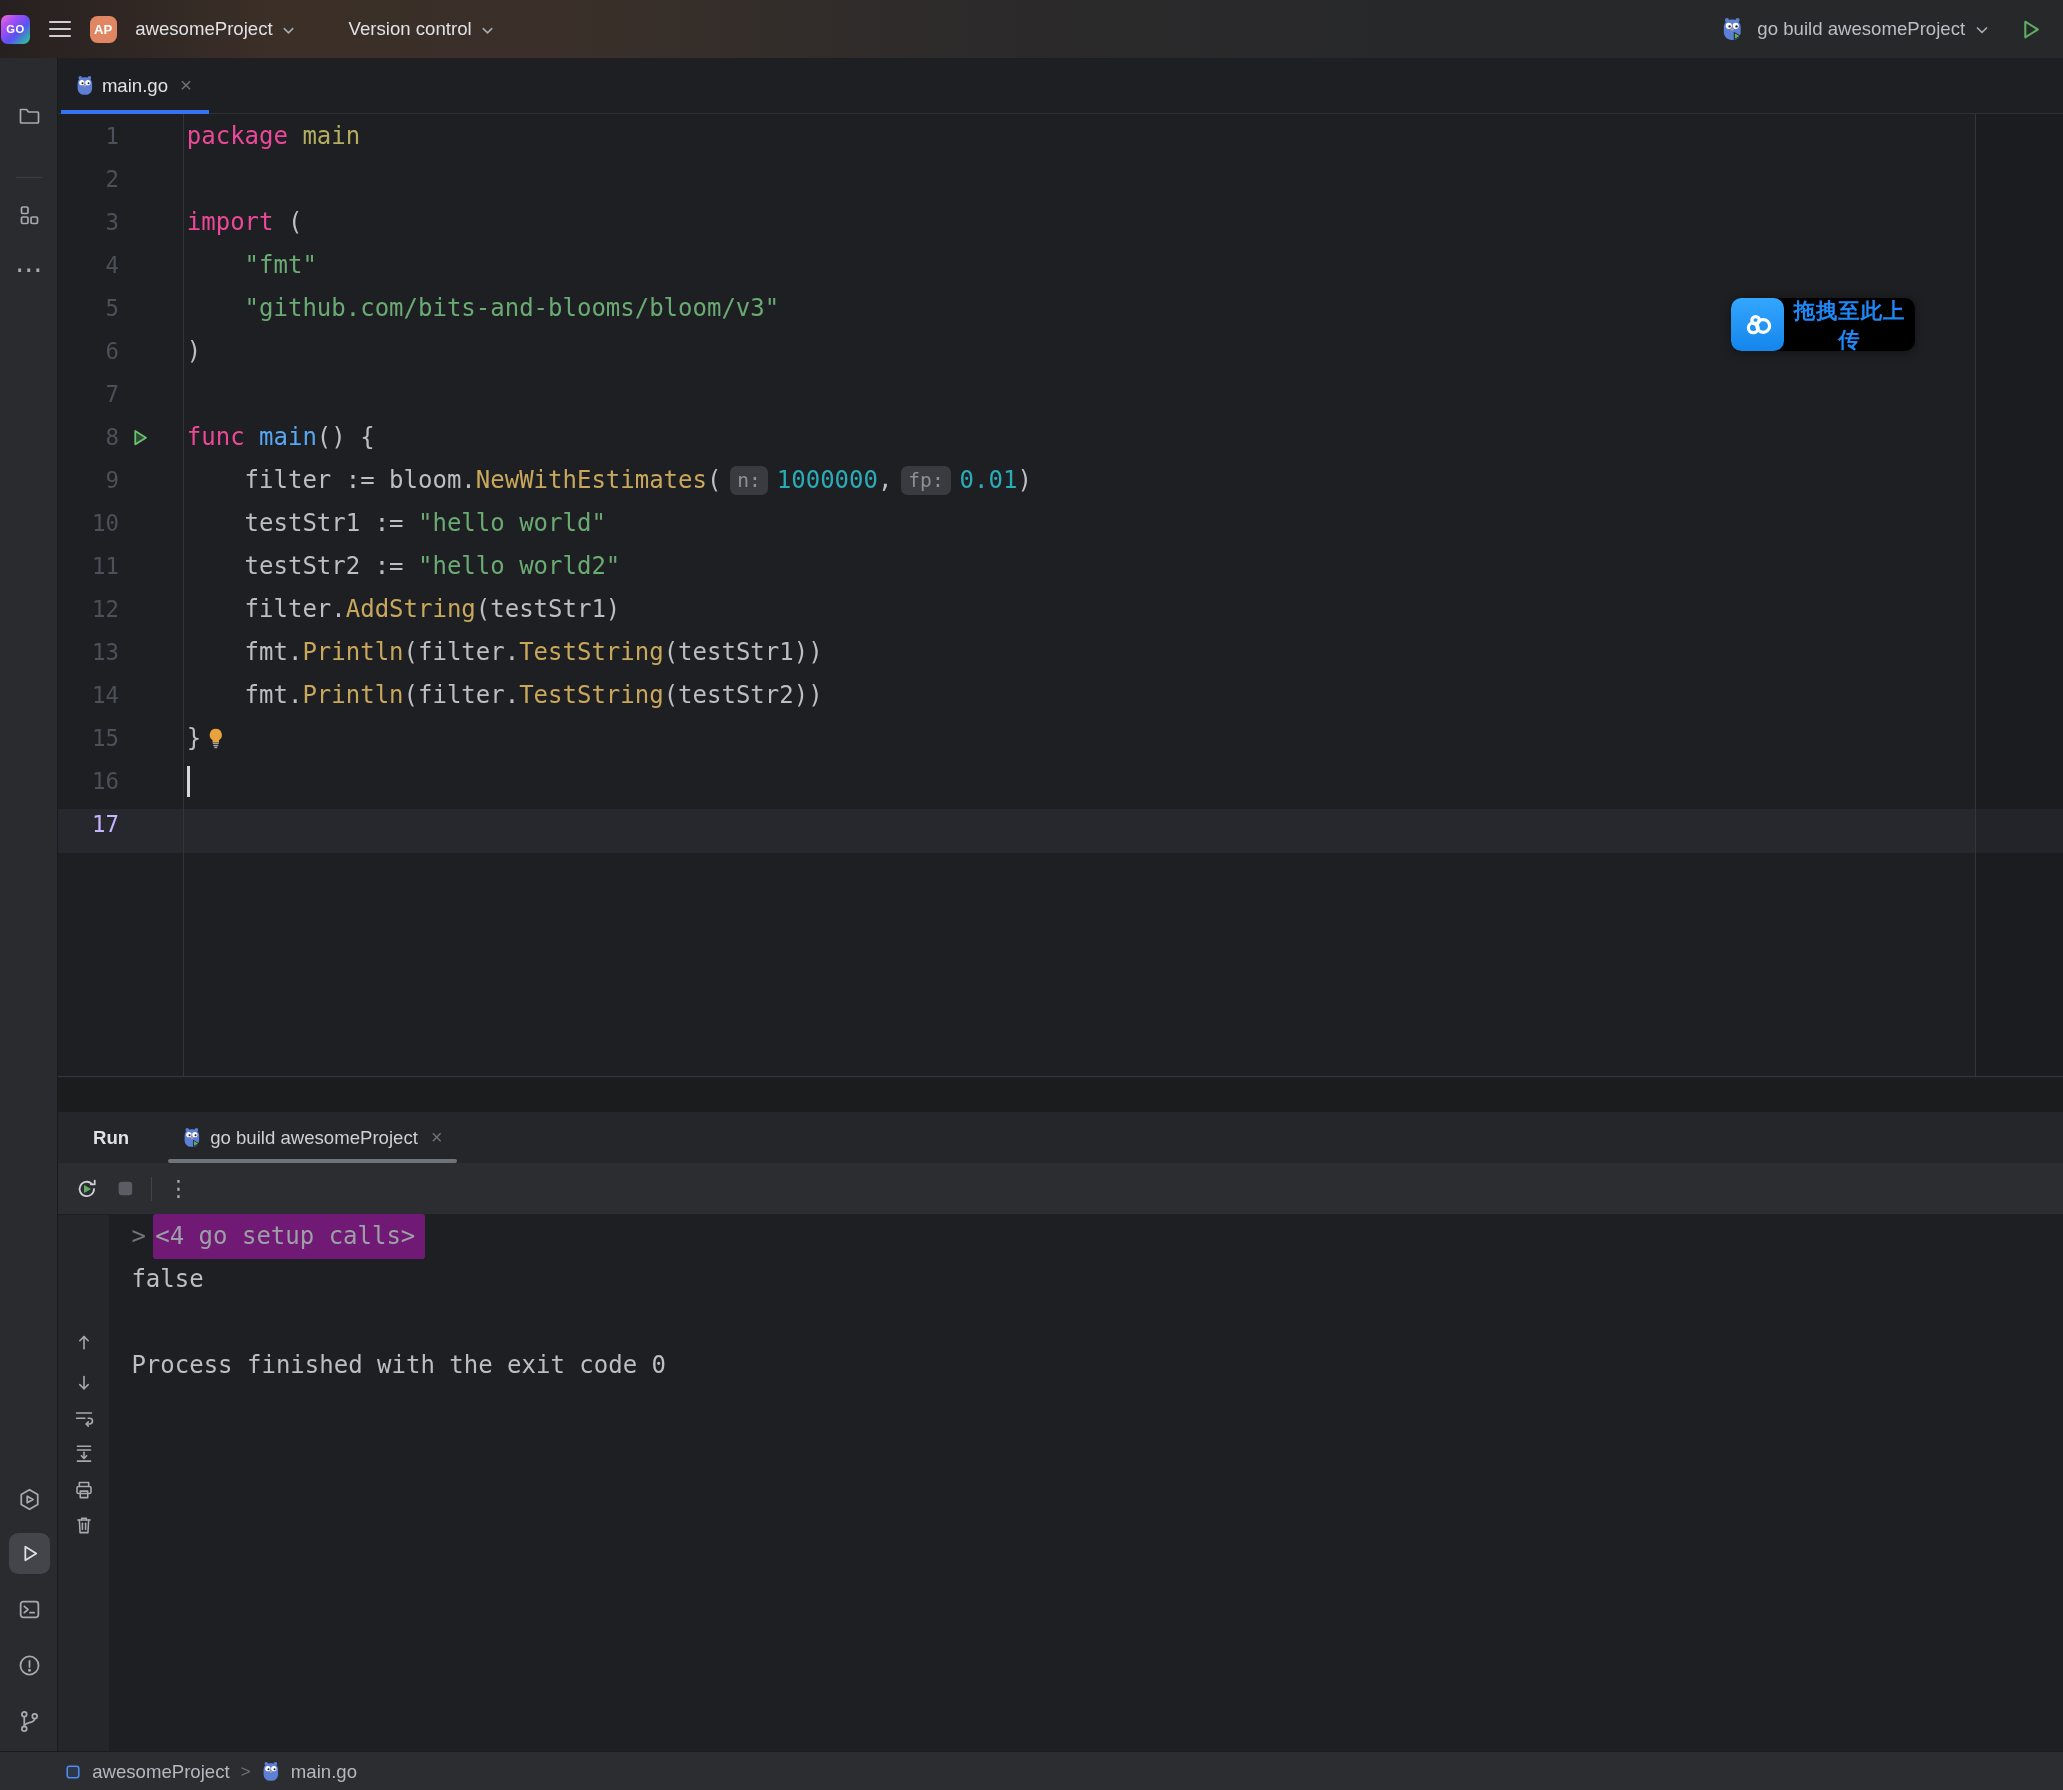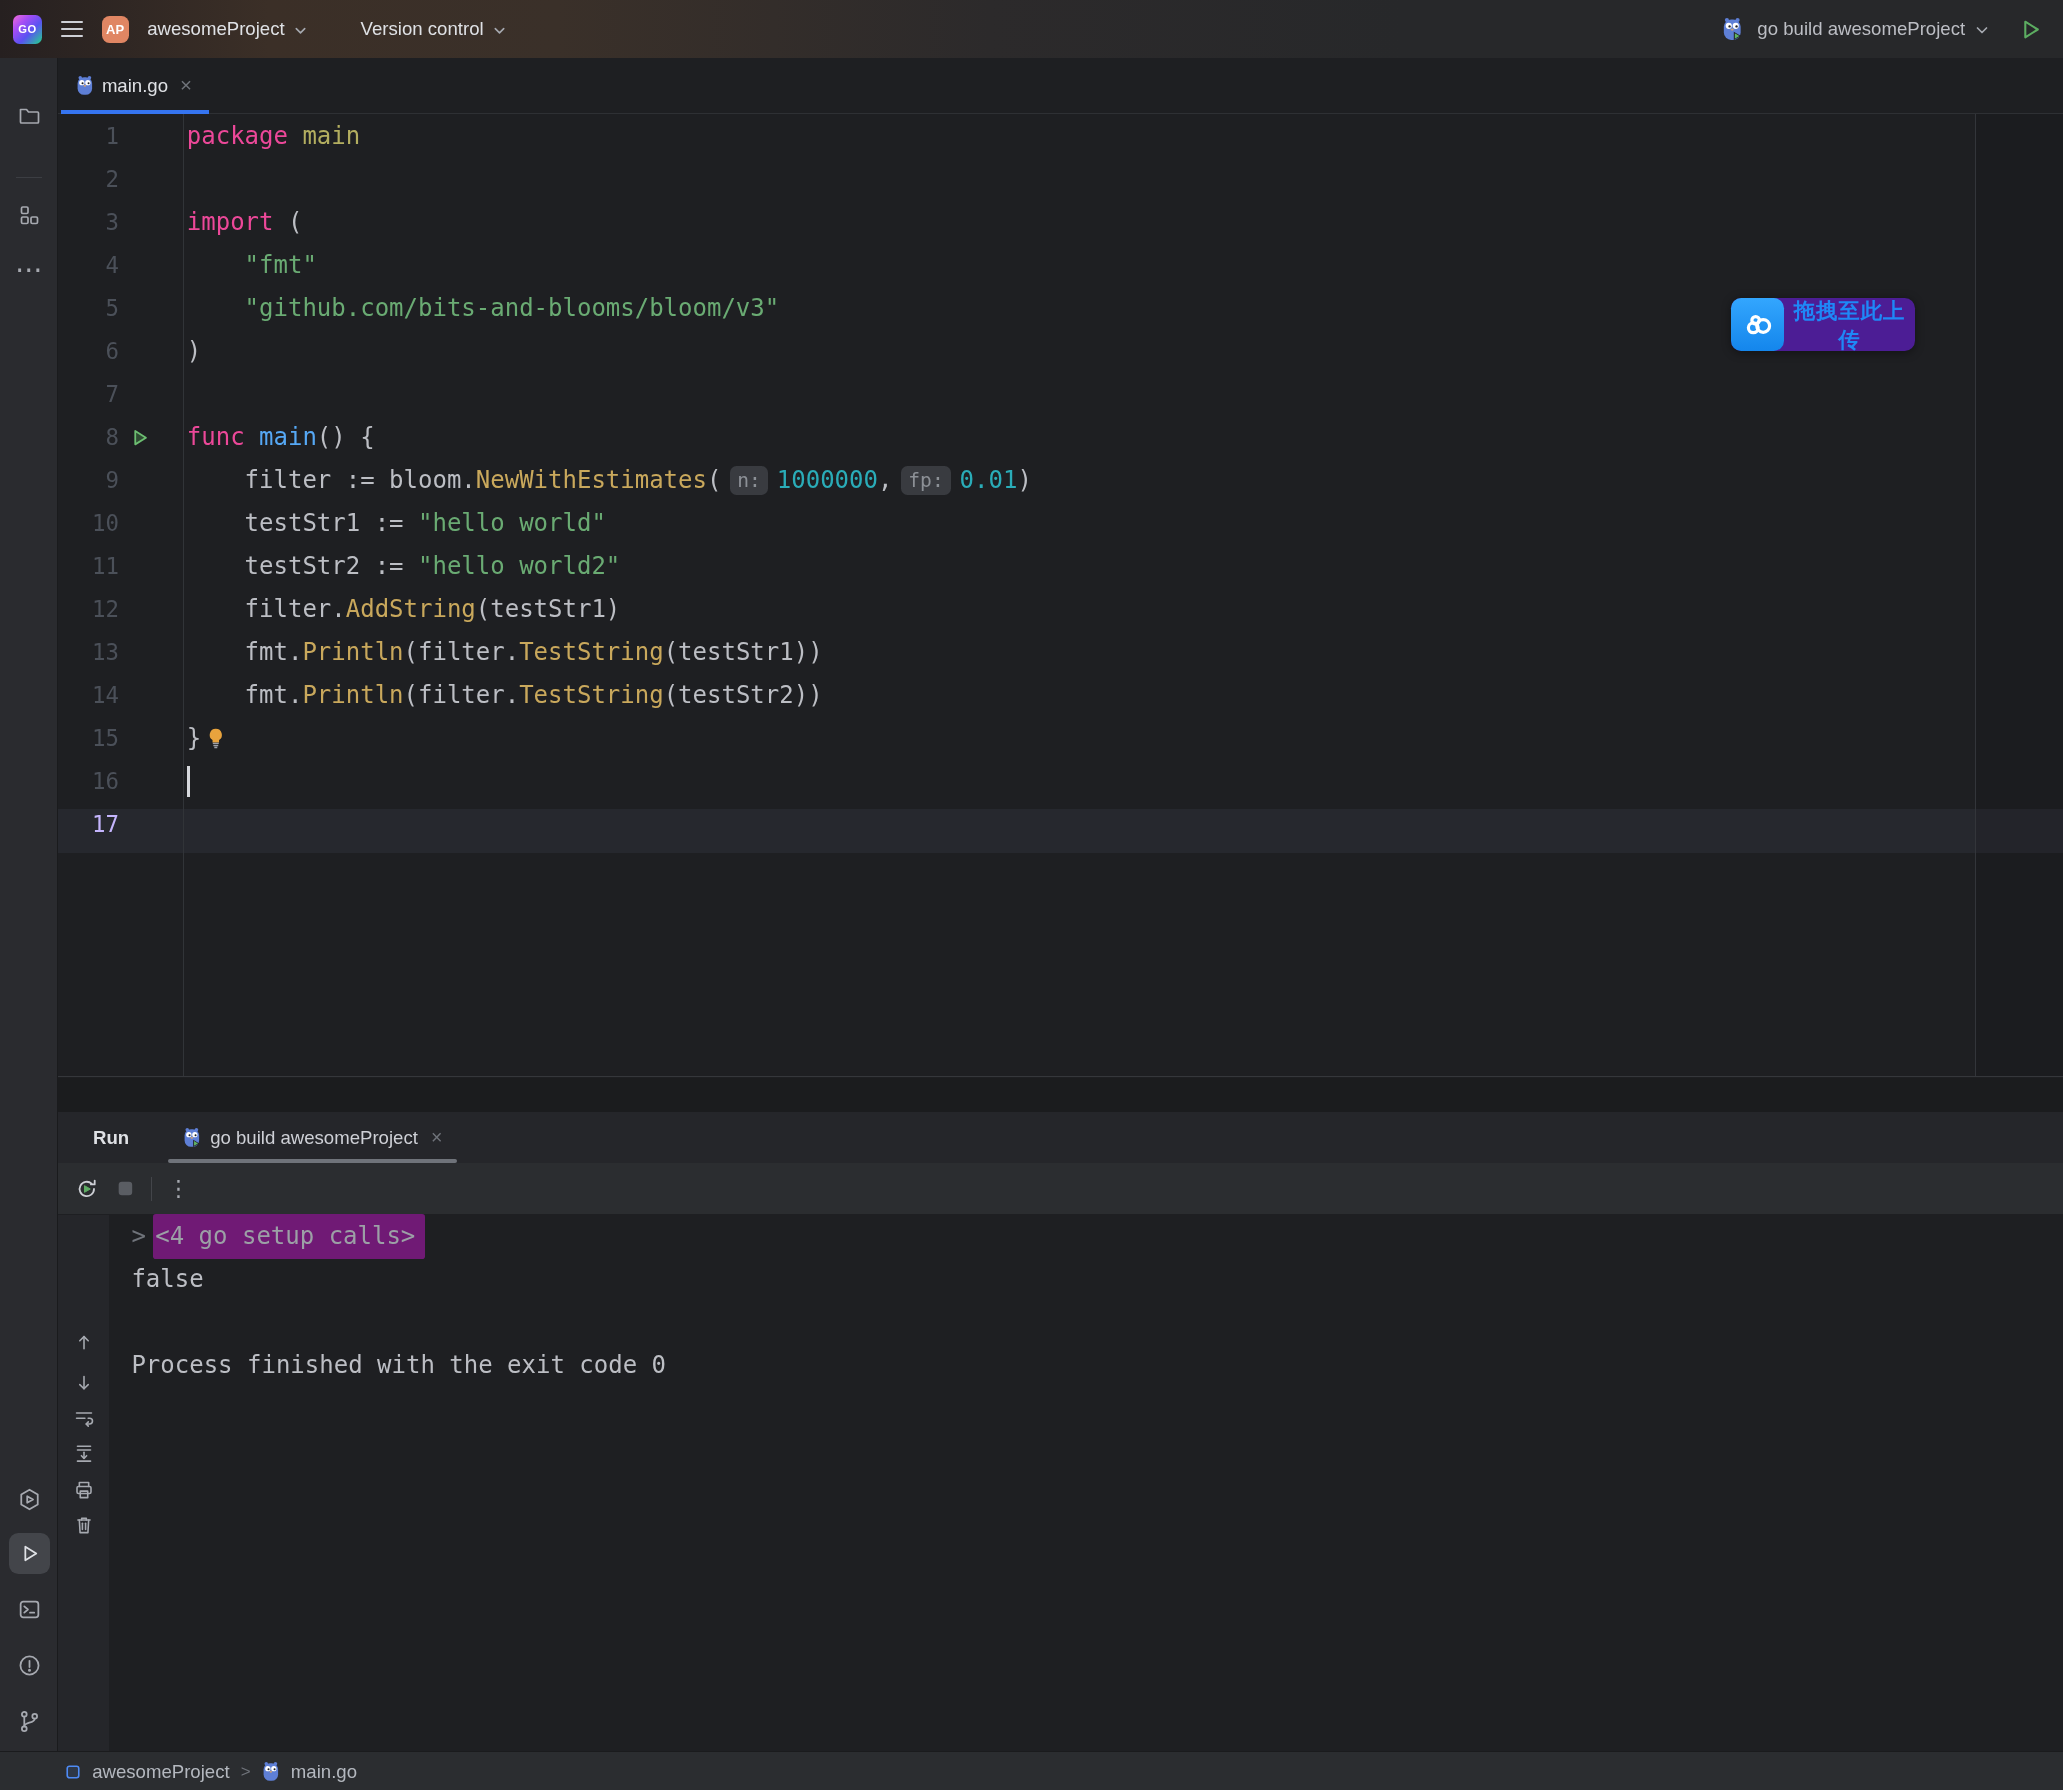--- a/index.html
+++ b/index.html
@@ -3,21 +3,21 @@
 <meta charset="utf-8">
 <style>
   * { margin:0; padding:0; box-sizing:border-box; }
   html,body { width:2063px; height:1791px; overflow:hidden; background:#1E1F22;
     font-family:"Liberation Sans","DejaVu Sans",sans-serif; }
 
   
   .topbar { position:absolute; left:0; top:0; width:2063px; height:58px;
     background:linear-gradient(90deg,#262020 0%,#3b2f27 13%,#3a3029 27%,#2c2a2b 48%,#27282a 68%,#27282a 100%);
     display:flex; align-items:center; justify-content:space-between; }
-  .tb-left { display:flex; align-items:center; gap:18.6px; padding-left:13px; }
+  .tb-left { display:flex; align-items:center; gap:18.6px; padding-left:1px; }
   .tb-right { display:flex; align-items:center; gap:15px; padding-right:20.5px; }
   .logo { width:29px; height:29px; border-radius:6.5px; display:flex; align-items:center; justify-content:center;
     background:linear-gradient(135deg,#f16bd8 0%,#a44df5 30%,#5a52f2 60%,#21d789 100%);
     color:#fff; font-size:11.2px; font-weight:bold; letter-spacing:0.5px; }
   .hamburger { width:22.4px; display:flex; flex-direction:column; gap:4.7px; cursor:pointer; }
   .hamburger span { display:block; height:2.2px; background:#CED0D6; border-radius:0.9px; }
   .avatar { width:27px; height:27px; border-radius:7.5px; background:#E08663; color:#fff;
     display:flex; align-items:center; justify-content:center; font-size:13px; font-weight:bold; }
   .dd { display:flex; align-items:center; gap:8.4px; color:#DFE1E5; font-size:18.6px; cursor:pointer; }
   .dd svg { margin-top:2.8px; }
@@ -90,21 +90,21 @@
   .fold-box { background:#701a75; color:#9CA0A6; border-radius:2.8px; padding:0.9px 9.3px 1.9px 1.9px; }
 
   
   .statusbar { position:absolute; left:0; top:1751px; width:2063px; height:40px; background:#2B2D30;
     border-top:0.9px solid #1A1B1D; display:flex; align-items:center; gap:11.2px; padding-left:65px; }
   .statusbar .crumb { color:#B4B8BF; font-size:18.6px; cursor:pointer; }
   .statusbar .chev { color:#6F737A; font-size:17px; }
 
   
   .upload { position:absolute; left:1731px; top:298px; width:184px; height:53px; border-radius:10.3px;
-    background:#4c1d95; display:flex; align-items:center; box-shadow:0 1.9px 9.3px rgba(0,0,0,.4); cursor:pointer; }
+    background:#000000; display:flex; align-items:center; box-shadow:0 1.9px 9.3px rgba(0,0,0,.4); cursor:pointer; }
   .upload .cloudbox { width:53px; height:53px; border-radius:10.3px; flex:0 0 auto;
     background:linear-gradient(180deg,#33A6FE 0%,#1486EC 100%); display:flex; align-items:center; justify-content:center; }
   .upload .utext { flex:1; text-align:center; color:#1E88F7; font-size:21.4px; font-weight:bold; letter-spacing:0.9px;
     font-family:"DejaVu Sans",sans-serif; }
 </style>
 </head>
 <body>
 
 <div class="topbar">
   <div class="tb-left">

